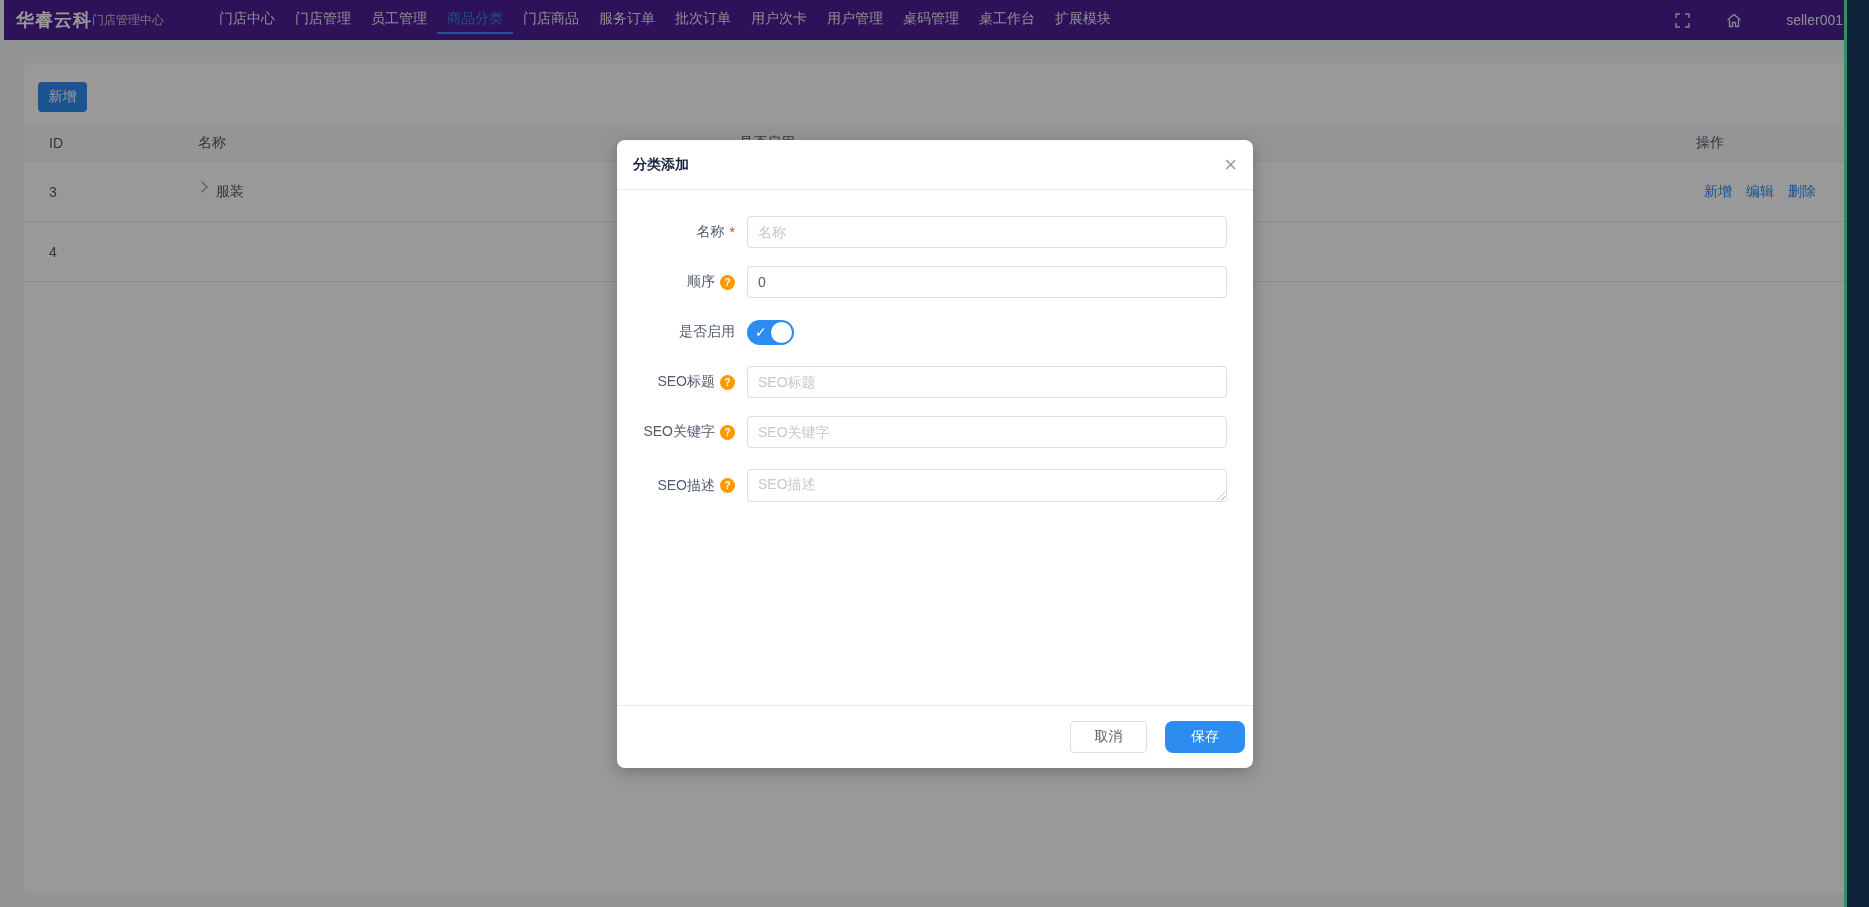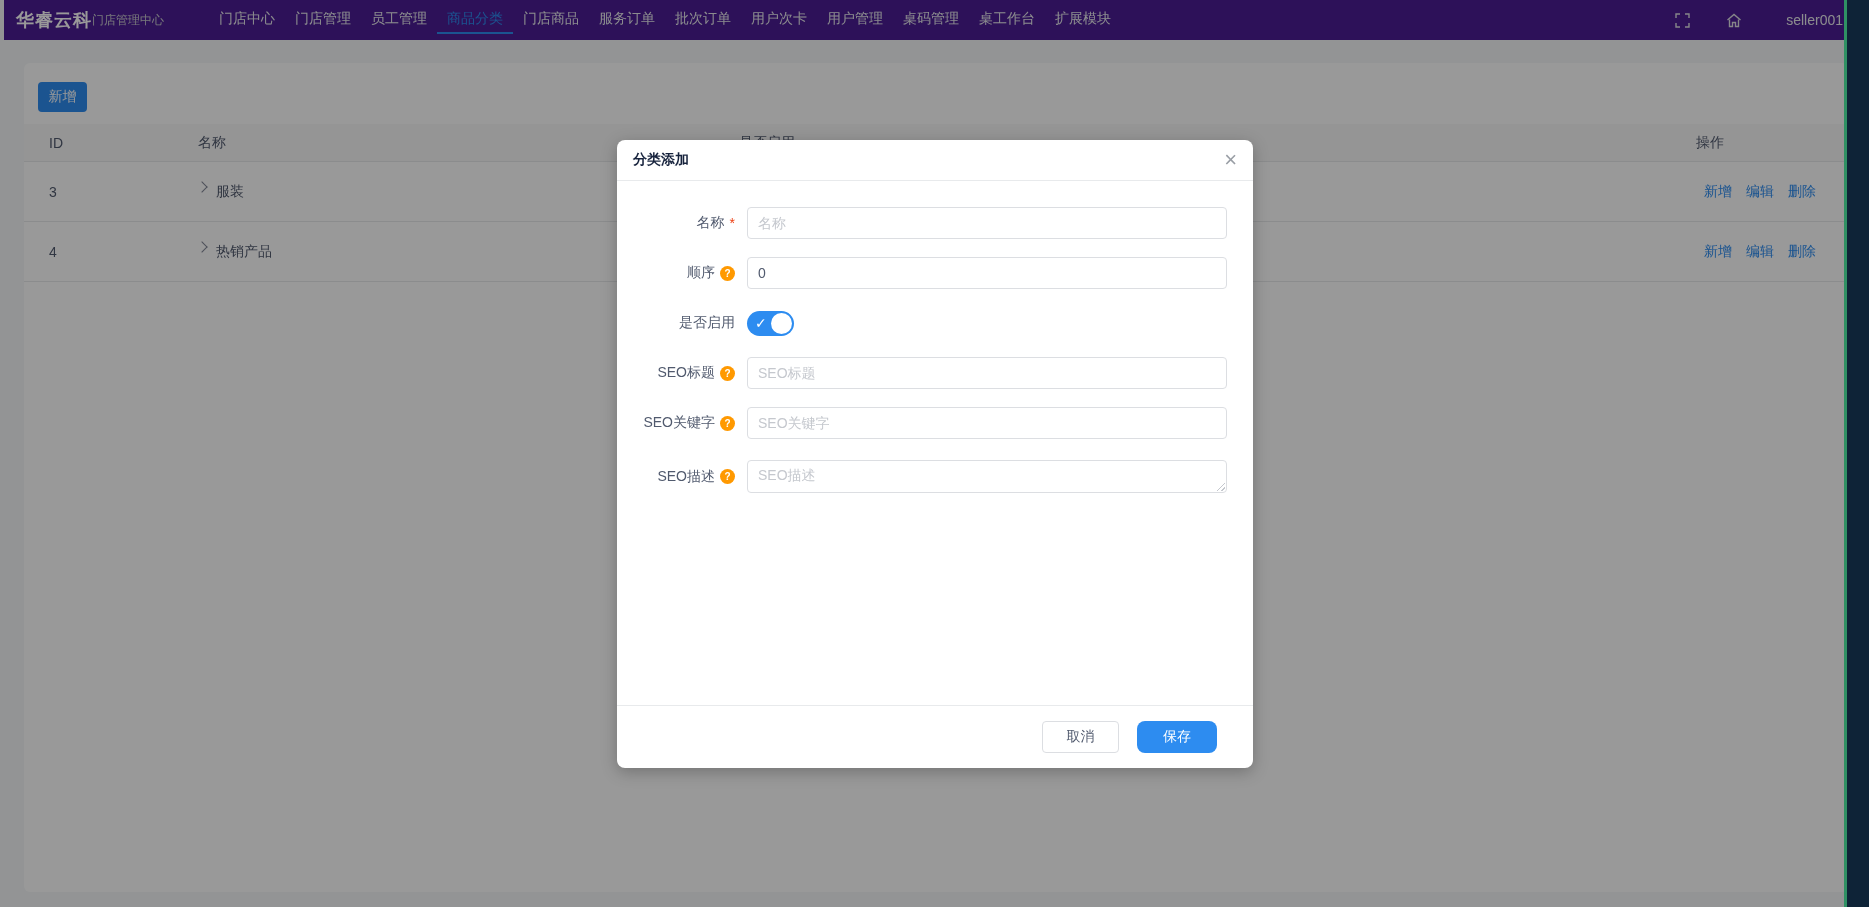--- a/index.html
+++ b/index.html
@@ -53,21 +53,21 @@
   }
   .actions-cell { display:flex; gap:14px; padding-left:8px; }
   .action-link { color:#2d8cf0; cursor:pointer; text-decoration:none; white-space:nowrap; }
 
   
   .overlay { position:absolute; left:0; top:0; width:1869px; height:907px; background:rgba(0,0,0,0.4); z-index:10; }
   .modal {
     position:absolute; left:617px; top:140px; width:636px; height:628px;
     background:#fff; border-radius:8px; z-index:20; box-shadow:0 4px 16px rgba(0,0,0,0.25);
   }
-  .modal-header { height:41px; border-bottom:1px solid #e8eaec; display:flex; align-items:center; padding:0 16px; }
+  .modal-header { height:50px; border-bottom:1px solid #e8eaec; display:flex; align-items:center; padding:0 16px; }
   .modal-title { font-size:14px; color:#17233d; font-weight:600; }
   .modal-close { margin-left:auto; color:#999ea5; font-size:22px; line-height:1; cursor:pointer; font-weight:400; }
   .modal-body { padding-top:26px; }
   .form-row { display:flex; align-items:center; height:32px; margin-bottom:18px; }
   .form-row.ta-row { height:39px; }
   .form-label {
     flex:0 0 130px; display:flex; justify-content:flex-end; align-items:center;
     gap:5px; padding-right:12px; color:#515a6e;
   }
   .required-mark { color:#ed4014; font-size:14px; }
@@ -90,21 +90,21 @@
   .resize-grip {
     position:absolute; right:2px; bottom:2px; width:9px; height:9px; pointer-events:none;
     background:repeating-linear-gradient(-45deg, transparent, transparent 2px, #c5c8ce 2px, #c5c8ce 3px);
     clip-path:polygon(100% 0, 100% 100%, 0 100%);
   }
   .switch { position:relative; width:47px; height:25px; border-radius:13px; background:#2d8cf0; cursor:pointer; }
   .switch-check { position:absolute; left:8px; top:3px; color:#fff; font-size:14px; line-height:18px; }
   .switch-knob { position:absolute; right:2px; top:2px; width:21px; height:21px; border-radius:50%; background:#fff; }
   .modal-footer {
     position:absolute; left:0; right:0; bottom:0; height:63px; border-top:1px solid #e8eaec;
-    display:flex; align-items:center; justify-content:flex-end; gap:18px; padding-right:36px;
+    display:flex; align-items:center; justify-content:flex-end; gap:18px; padding-right:8px;
   }
   .btn-cancel {
     width:77px; height:32px; background:#fff; border:1px solid #dcdee2; border-radius:4px;
     color:#515a6e; font-size:14px; font-family:inherit; cursor:pointer;
   }
   .btn-save {
     width:80px; height:32px; background:#2d8cf0; border:none; border-radius:8px;
     color:#fff; font-size:14px; font-family:inherit; cursor:pointer;
   }
   
@@ -169,24 +169,20 @@
       </span>
       <span></span>
       <span class="actions-cell">
         <a class="action-link">新增</a>
         <a class="action-link">编辑</a>
         <a class="action-link">删除</a>
       </span>
     </div>
     <div class="trow">
       <span>4</span>
-      <span class="name-cell">
-        <i class="expand-icon"></i>
-        <span>热销产品</span>
-      </span>
       <span></span>
       <span class="actions-cell">
         <a class="action-link">新增</a>
         <a class="action-link">编辑</a>
         <a class="action-link">删除</a>
       </span>
     </div>
   </div>
 </div>
 

